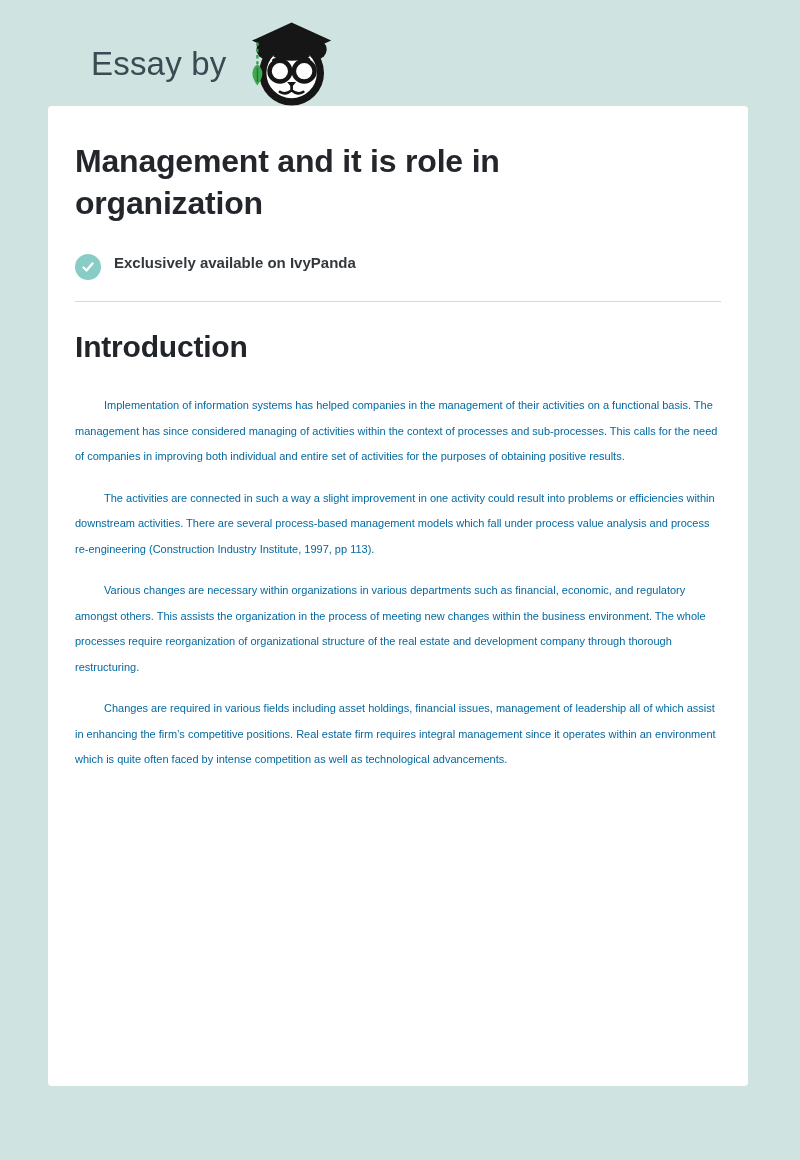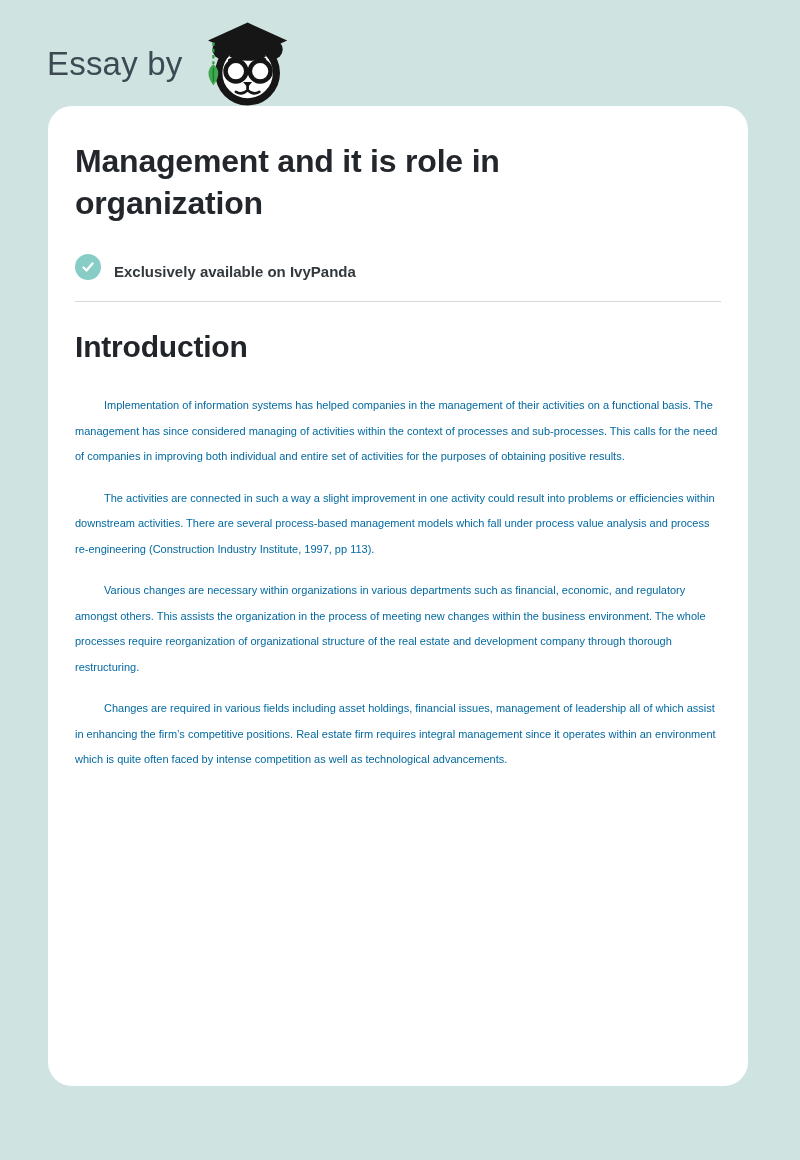--- a/index.html
+++ b/index.html
@@ -12,20 +12,21 @@
     overflow: hidden;
   }
 
   
   .header {
     display: flex;
     align-items: center;
     padding-left: 47px;
     padding-top: 22px;
     height: 106px;
+    margin-left: 44px;
   }
   .essay-by {
     font-size: 33px;
     color: #3c4b53;
     margin-right: 16px;
     letter-spacing: 0.2px;
   }
   .logo { display: flex; align-items: center; }
   .logo svg { display: block; }
   .logo-text {
@@ -43,37 +44,37 @@
     color: #1f282d;
     vertical-align: 16px;
   }
 
   
   .card {
     width: 700px;
     height: 980px;
     margin-left: 48px;
     background: #ffffff;
-    border-radius: 24px;
+    border-radius: 4px;
     padding: 34px 27px 0 27px;
   }
 
   .doc-title {
     font-size: 32px;
     line-height: 42px;
     font-weight: 700;
     color: #23272c;
     margin: 0 0 30px 0;
     max-width: 560px;
     letter-spacing: -0.2px;
   }
 
   .badge-row {
     display: flex;
-    align-items: flex-end;
+    align-items: flex-start;
     margin: 0 0 21px 0;
   }
   .badge-circle {
     width: 26px;
     height: 26px;
     border-radius: 50%;
     background: #87cdc6;
     display: flex;
     align-items: center;
     justify-content: center;

